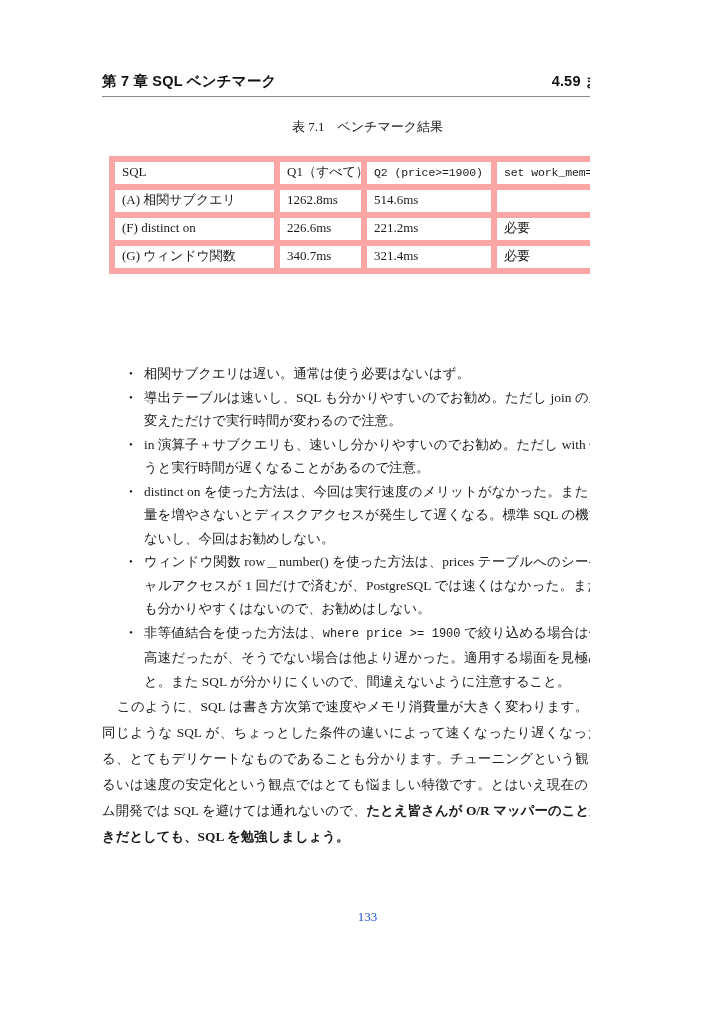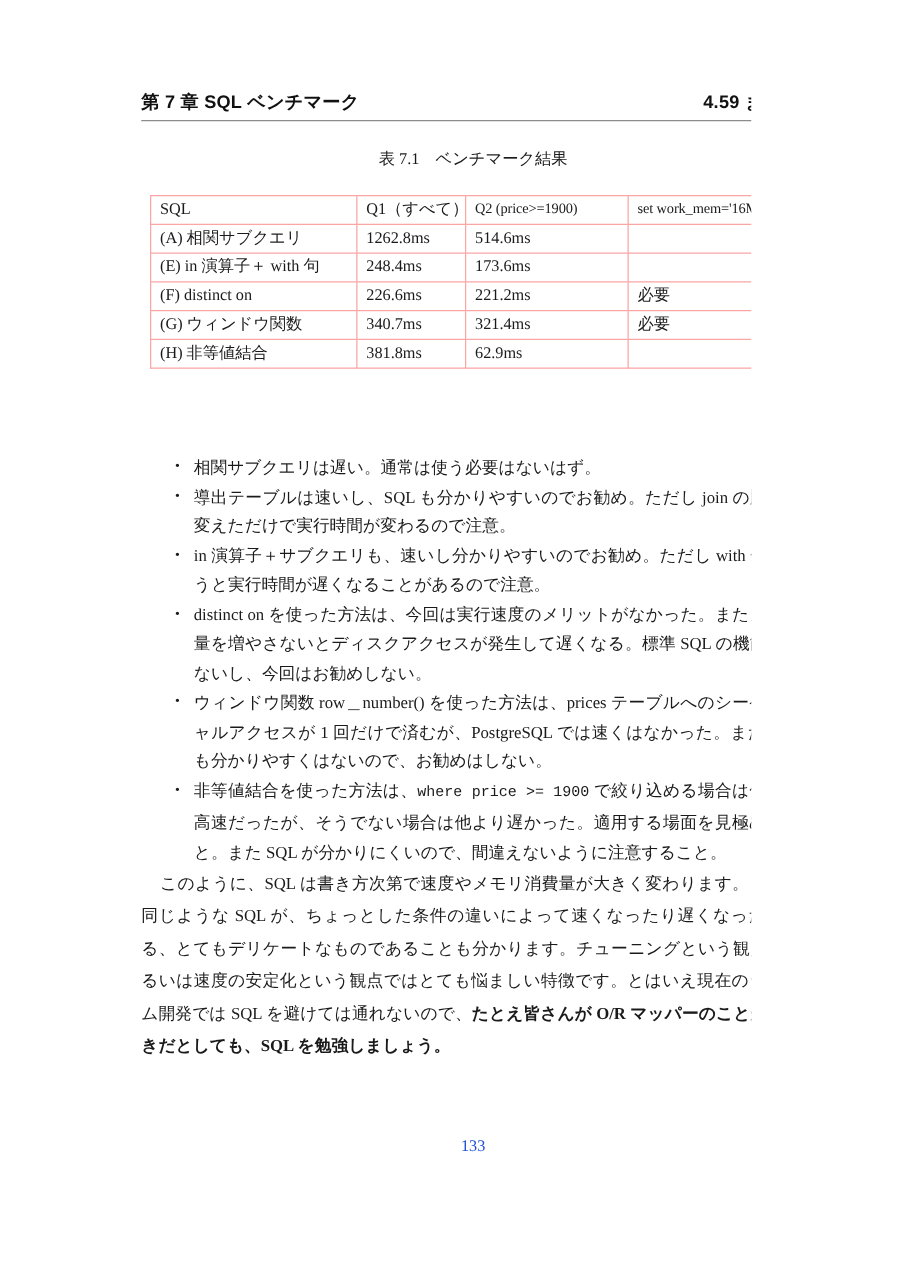--- a/index.html
+++ b/index.html
@@ -11,21 +11,21 @@
     width: 725px;
     height: 1024px;
     position: relative;
     font-family: "Liberation Serif", "DejaVu Serif", serif;
     color: #1a1a1a;
     -webkit-font-smoothing: antialiased;
   }
 
   .page {
     position: absolute;
-    left: 16px; top: 0;
+    left: 5px; top: 0;
     width: 585px;
     height: 1024px;
     overflow: hidden;
   }
 
   
   .running-header {
     position: absolute;
     left: 97px;
     top: 72px;
@@ -76,35 +76,35 @@
     table-layout: fixed;
     font-size: 13px;
   }
   table.bench col.c0 { width: 165px; }
   table.bench col.c1 { width: 87px; }
   table.bench col.c2 { width: 130px; }
   table.bench col.c3 { width: 137px; }
 
   table.bench th,
   table.bench td {
-    border: 1px solid #fca5a5;
+    border: 6px solid #fca5a5;
     padding: 3px 6px 4px 7px;
     text-align: left;
     vertical-align: middle;
     height: 15px;
     font-weight: normal;
     line-height: 1.15;
     white-space: pre;
     overflow: hidden;
   }
   table.bench th {
     font-weight: normal;
   }
   .mono {
-    font-family: Liberation Serif, serif;
+    font-family: Liberation Mono, monospace;
     font-size: 11.5px;
     letter-spacing: -0.1px;
   }
 
   
   .bullets {
     position: absolute;
     left: 123px;
     top: 362px;
     width: 502px;
@@ -186,43 +186,31 @@
         </tr>
       </thead>
       <tbody>
         <tr>
           <td>(A) 相関サブクエリ</td>
           <td>1262.8ms</td>
           <td>514.6ms</td>
           <td></td>
         </tr>
         <tr>
-          <td>(E) in 演算子＋ with 句</td>
-          <td>248.4ms</td>
-          <td>173.6ms</td>
-          <td></td>
-        </tr>
-        <tr>
           <td>(F) distinct on</td>
           <td>226.6ms</td>
           <td>221.2ms</td>
           <td>必要</td>
         </tr>
         <tr>
           <td>(G) ウィンドウ関数</td>
           <td>340.7ms</td>
           <td>321.4ms</td>
           <td>必要</td>
         </tr>
-        <tr>
-          <td>(H) 非等値結合</td>
-          <td>381.8ms</td>
-          <td>62.9ms</td>
-          <td></td>
-        </tr>
       </tbody>
     </table>
   </div>
 
   <div class="bullets">
     <div class="bullet">
       <span class="dot">•</span>
       <span class="txt">相関サブクエリは遅い。通常は使う必要はないはず。</span>
     </div>
     <div class="bullet">

